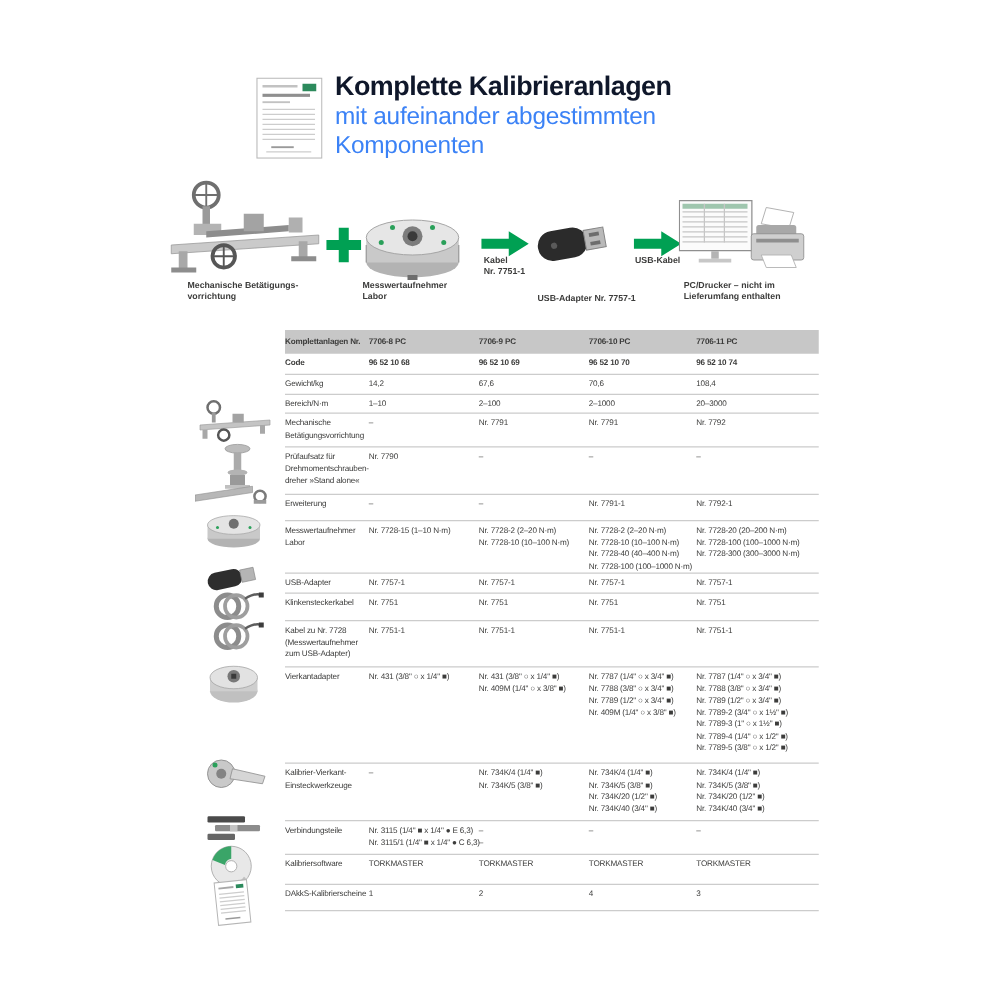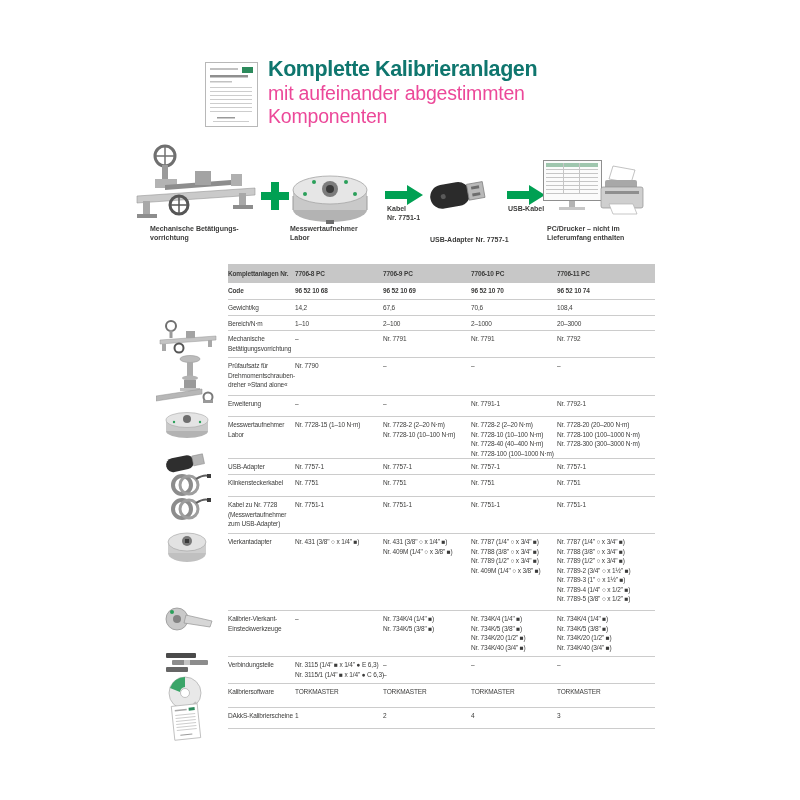--- a/index.html
+++ b/index.html
@@ -4,22 +4,22 @@
 <style>
   html,body{margin:0;padding:0;}
   body{
     width:800px;height:800px;background:#ffffff;position:relative;overflow:hidden;
     font-family:"Liberation Sans", sans-serif;color:#3c3c3b;
     -webkit-font-smoothing:antialiased;
   }
   .abs{position:absolute;}
 
   
-  #page-title{left:268px;top:57px;font-size:21.5px;font-weight:bold;letter-spacing:-0.4px;color:#0f766e;}
-  #page-subtitle{left:268px;top:82px;font-size:19.5px;line-height:22.5px;color:#ec4899;white-space:pre-line;letter-spacing:-0.2px;}
+  #page-title{left:268px;top:57px;font-size:21.5px;font-weight:bold;letter-spacing:-0.4px;color:#0f172a;}
+  #page-subtitle{left:268px;top:82px;font-size:19.5px;line-height:22.5px;color:#3b82f6;white-space:pre-line;letter-spacing:-0.2px;}
   #cert-thumb{left:205px;top:62px;}
 
   
   #flow{left:135px;top:140px;width:530px;height:115px;}
   .caption{font-size:7px;font-weight:bold;line-height:9px;white-space:pre-line;color:#3c3c3b;}
 
   
   #table{left:150px;top:264px;width:505px;font-size:6.5px;line-height:9.5px;letter-spacing:-0.15px;}
   .trow{display:flex;align-items:stretch;}
   .gutter{width:78px;flex:none;position:relative;}

